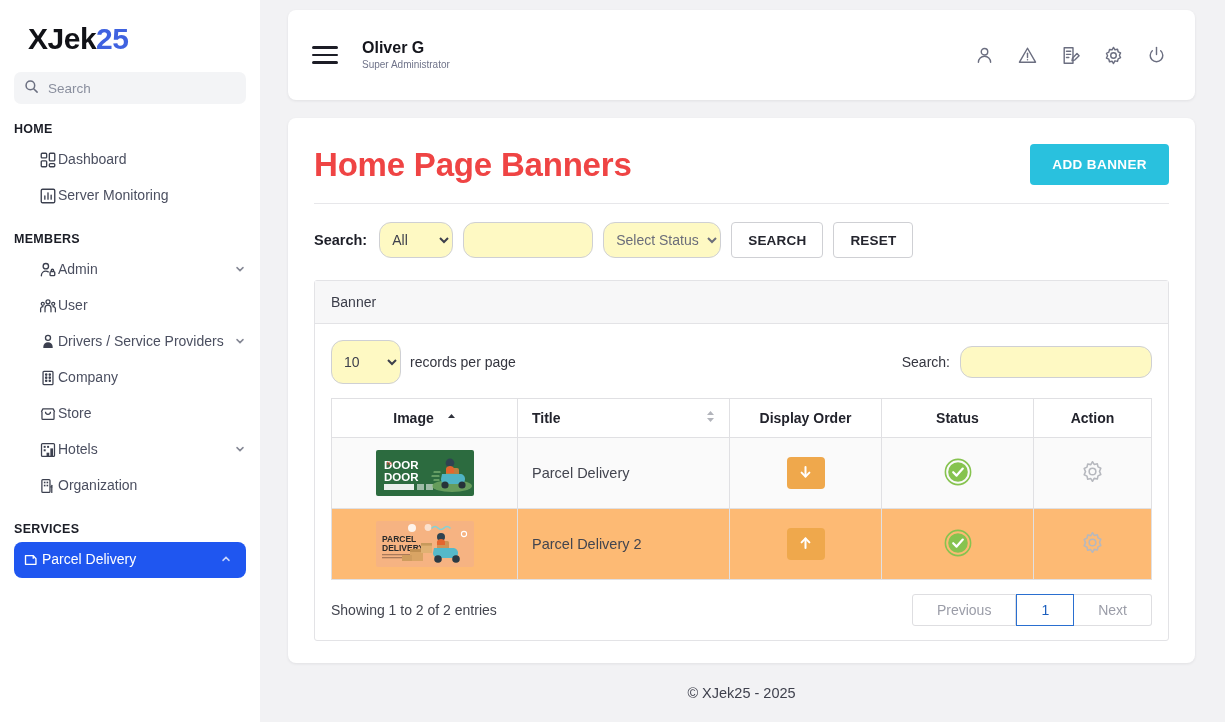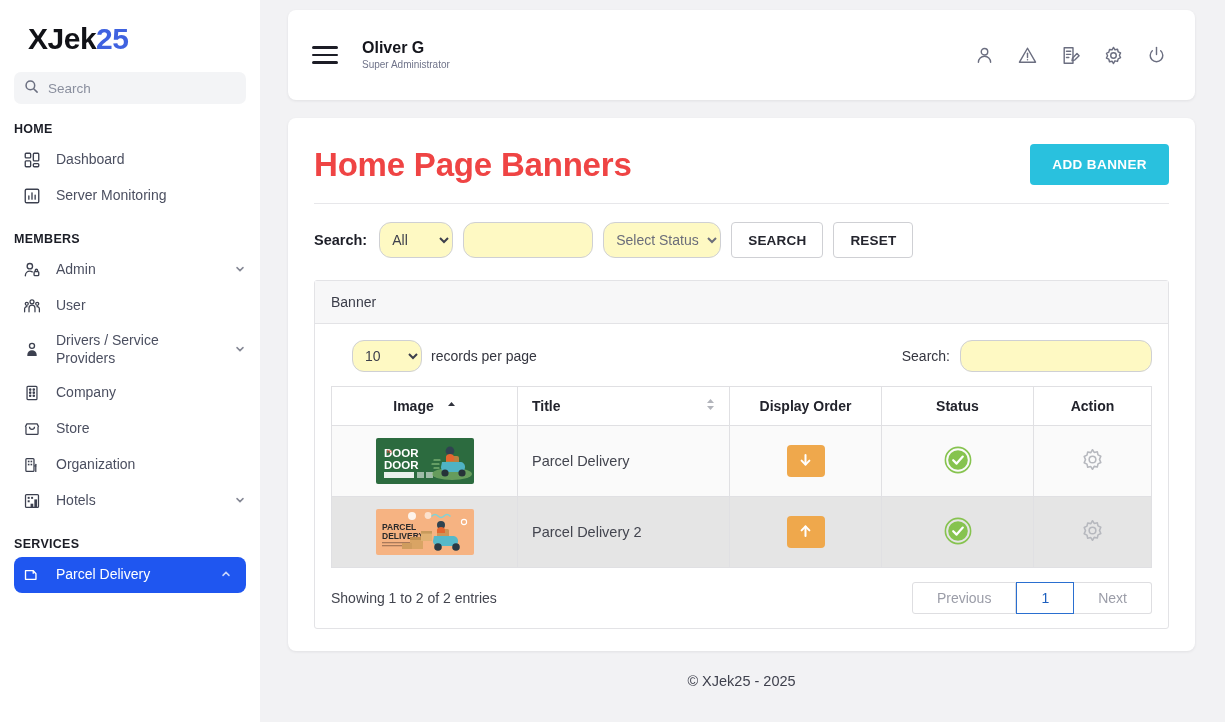--- a/index.html
+++ b/index.html
@@ -31,22 +31,22 @@
     border: 0; outline: none; background: transparent;
     font-family: "Liberation Sans", sans-serif; font-size: 13.5px;
     color: #55596a; width: 100%;
   }
   .search-box input::placeholder { color: #8a8f9e; }
   .nav-section {
     font-size: 12.5px; font-weight: bold; color: #1b1d26;
     letter-spacing: 0.3px; padding: 18px 0 6px 14px;
   }
   .nav-item {
-    display: flex; align-items: center; gap: 14px;
-    padding: 8px 14px 8px 22px; min-height: 34px;
+    display: flex; align-items: center; gap: 0;
+    padding: 8px 14px 8px 38px; min-height: 34px;
     color: #4b4f60; font-size: 14px; cursor: pointer; position: relative;
   }
   .nav-item .ni-icon { flex: 0 0 20px; width: 20px; height: 20px;
     display: flex; align-items: center; justify-content: center; }
   .nav-item .ni-label { flex: 1 1 auto; line-height: 1.25; }
   .nav-item .ni-caret { flex: 0 0 12px; opacity: .75; }
   .nav-item.active {
     background: #1f56f0; color: #ffffff;
     margin: 0 14px; border-radius: 8px; padding-left: 8px;
   }
@@ -102,38 +102,38 @@
   }
 
   .panel { border: 1px solid #e3e3e6; border-radius: 3px; margin-top: 8px; }
   .panel-head {
     background: #f7f7f8; border-bottom: 1px solid #e3e3e6;
     padding: 13px 16px; font-size: 14px; color: #3b3d49;
   }
   .panel-body { padding: 16px 16px 14px 16px; }
   .dt-top { display: flex; align-items: center; justify-content: space-between; }
   .dt-len { display: flex; align-items: center; gap: 9px; font-size: 14px; color: #34353f; }
-  .dt-len select { width: 70px; height: 32px; margin-left: 21px; }
+  .dt-len select { width: 70px; height: 44px; }
   .dt-search { display: flex; align-items: center; gap: 10px; font-size: 14px; color: #34353f; }
   .dt-search input { width: 192px; height: 32px; }
 
   table.dt { width: 100%; border-collapse: collapse; margin-top: 14px; }
   table.dt th {
     border: 1px solid #e0e0e3; font-size: 14px; font-weight: bold; color: #22232c;
     padding: 11px 14px; text-align: left; background: #fff; white-space: nowrap;
   }
   table.dt th.ctr { text-align: center; }
   .th-inner { display: flex; align-items: center; justify-content: space-between; gap: 13px; }
   .th-inner.ctr-i { justify-content: center; }
   table.dt td {
     border: 1px solid #e0e0e3; padding: 12px 14px; font-size: 14.5px; color: #43454f;
     vertical-align: middle;
   }
   table.dt tr.odd td { background: #fafafa; }
-  table.dt tr.even td { background: #e5e5e5; }
+  table.dt tr.even td { background: #fdba74; }
   td.ctr { text-align: center; }
   .col-image { width: 186px; }
   .col-title { width: 212px; }
   .col-order { width: 152px; }
   .col-status { width: 152px; }
 
   
   .thumb { width: 98px; height: 46px; border-radius: 2px; overflow: hidden;
            display: block; margin: 0 auto; }
 
@@ -277,49 +277,49 @@
           <path d="M3.3 7.6v7.5a1 1 0 0 0 1 1h11.4a1 1 0 0 0 1-1V7.6" stroke-linejoin="round"></path>
           <path d="M7.2 7.6a2.4 2.4 0 0 0 5.6 0"></path>
         </svg>
       </span>
       <span class="ni-label">Store</span>
     </div>
 
     <div class="nav-item">
       <span class="ni-icon">
         <svg width="18" height="18" viewBox="0 0 20 20" fill="none" stroke="#3c404f" stroke-width="1.4">
+          <rect x="2.8" y="2.8" width="14.4" height="14.4" rx="1.2"></rect>
+          <rect x="5.2" y="5.4" width="2.2" height="2.2" fill="#3c404f" stroke="none"></rect>
+          <rect x="9" y="5.4" width="2.2" height="2.2" fill="#3c404f" stroke="none"></rect>
+          <rect x="5.2" y="9.2" width="2.2" height="2.2" fill="#3c404f" stroke="none"></rect>
+          <rect x="12.6" y="8.2" width="3" height="9" fill="#3c404f" stroke="none"></rect>
+          <rect x="8.4" y="13" width="3" height="4.2" fill="#3c404f" stroke="none"></rect>
+        </svg>
+      </span>
+      <span class="ni-label">Hotels</span>
+      <span class="ni-caret">
+        <svg width="12" height="12" viewBox="0 0 12 12" fill="none" stroke="#5b5f70" stroke-width="1.5" stroke-linecap="round">
+            <path d="M3 4.6 6 7.6l3-3"></path>
+          </svg>
+      </span>
+    </div>
+
+    <div class="nav-item">
+      <span class="ni-icon">
+        <svg width="18" height="18" viewBox="0 0 20 20" fill="none" stroke="#3c404f" stroke-width="1.4">
           <rect x="3.2" y="2.8" width="9" height="14.4" rx="1"></rect>
           <rect x="5.4" y="5.2" width="1.8" height="1.8" fill="#3c404f" stroke="none"></rect>
           <rect x="8.4" y="5.2" width="1.8" height="1.8" fill="#3c404f" stroke="none"></rect>
           <rect x="5.4" y="8.6" width="1.8" height="1.8" fill="#3c404f" stroke="none"></rect>
           <rect x="8.4" y="8.6" width="1.8" height="1.8" fill="#3c404f" stroke="none"></rect>
           <path d="M14.2 9.2v8" stroke-linecap="round"></path>
             <path d="M13 11h1.2" stroke-linecap="round"></path>
         </svg>
       </span>
       <span class="ni-label">Organization</span>
-    </div>
-
-    <div class="nav-item">
-      <span class="ni-icon">
-        <svg width="18" height="18" viewBox="0 0 20 20" fill="none" stroke="#3c404f" stroke-width="1.4">
-          <rect x="2.8" y="2.8" width="14.4" height="14.4" rx="1.2"></rect>
-          <rect x="5.2" y="5.4" width="2.2" height="2.2" fill="#3c404f" stroke="none"></rect>
-          <rect x="9" y="5.4" width="2.2" height="2.2" fill="#3c404f" stroke="none"></rect>
-          <rect x="5.2" y="9.2" width="2.2" height="2.2" fill="#3c404f" stroke="none"></rect>
-          <rect x="12.6" y="8.2" width="3" height="9" fill="#3c404f" stroke="none"></rect>
-          <rect x="8.4" y="13" width="3" height="4.2" fill="#3c404f" stroke="none"></rect>
-        </svg>
-      </span>
-      <span class="ni-label">Hotels</span>
-      <span class="ni-caret">
-        <svg width="12" height="12" viewBox="0 0 12 12" fill="none" stroke="#5b5f70" stroke-width="1.5" stroke-linecap="round">
-            <path d="M3 4.6 6 7.6l3-3"></path>
-          </svg>
-      </span>
     </div>
 
     <div class="nav-section">SERVICES</div>
 
 
     <div class="nav-item active">
       <span class="ni-icon">
         <svg width="18" height="18" viewBox="0 0 20 20" fill="none" stroke="#ffffff" stroke-width="1.5">
           <path d="M2.8 5.2h8.6l3 3.4v6.2H2.8z" stroke-linejoin="round"></path>
           <line x1="11.4" y1="5.2" x2="11.4" y2="8.6"></line>

